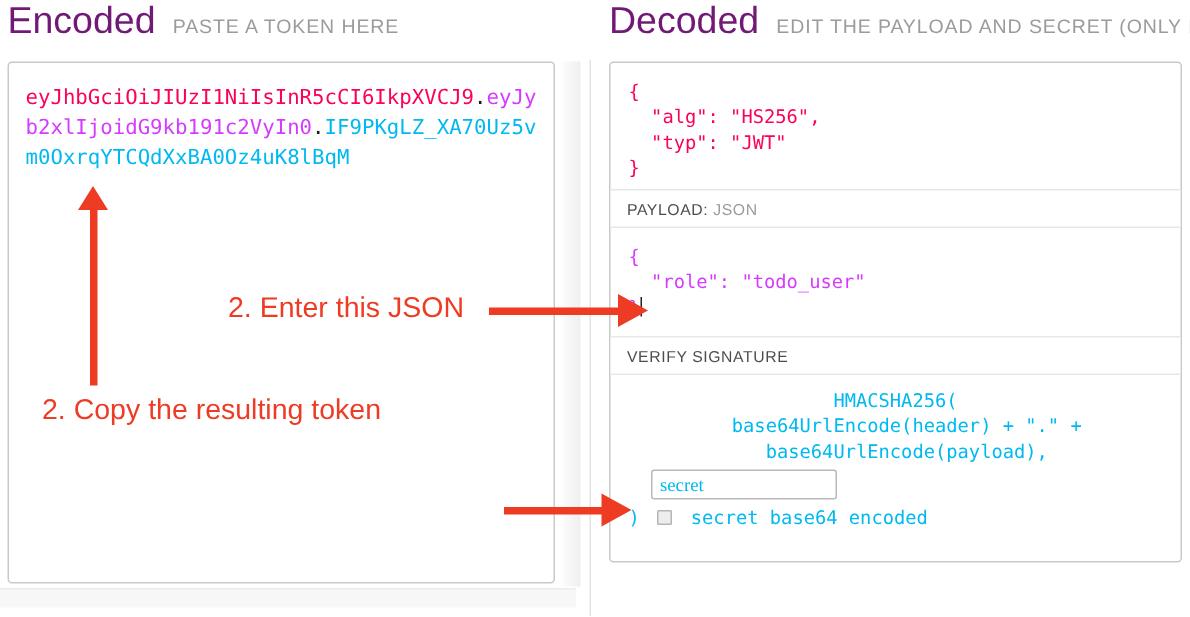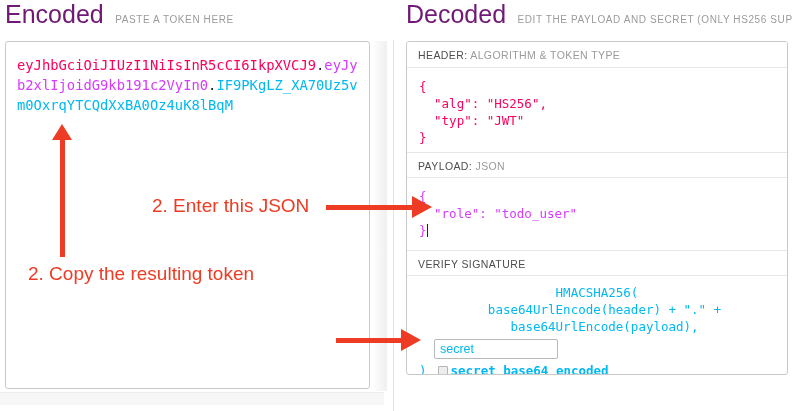--- a/index.html
+++ b/index.html
@@ -16,21 +16,21 @@
     font-family:"Liberation Sans",sans-serif;
     overflow:hidden;
   }
   .stage{position:relative;width:793px;height:411px;background:#fff;overflow:hidden;}
 
   
   .col-head{position:absolute;top:0;height:34px;white-space:nowrap;}
   .col-head.left{left:5px;}
   .col-head.right{left:406px;}
   .col-title{font-size:25px;color:#701a75;letter-spacing:0;}
-  .col-sub{font-size:10px;color:#9b9b9b;letter-spacing:.6px;margin-left:7px;}
+  .col-sub{font-size:13px;color:#9b9b9b;letter-spacing:.6px;margin-left:7px;}
 
   
   .token-box{
     position:absolute;left:5px;top:41px;width:365px;height:348px;
     border:1px solid #c9c9c9;border-radius:3px;background:#fff;
     padding:13px 6px 0 11px;
     font-family:"DejaVu Sans Mono",monospace;
     font-size:13.8px;line-height:20px;
     word-break:break-all;white-space:normal;
     cursor:text;
@@ -82,31 +82,31 @@
     font-family:"DejaVu Sans Mono",monospace;
     font-size:12.5px;line-height:17px;
     padding:8px 12px 0 12px;
   }
   .sig-line{white-space:pre;text-align:center;}
   .cursor{display:inline-block;width:1px;height:13px;background:#222;vertical-align:-2px;}
   .secret-input{
     display:block;margin:4px 0 3px 15px;
     width:124px;height:20px;
     border:1px solid #b9b9b9;border-radius:2px;
-    font-family:Liberation Sans, sans-serif;
+    font-family:Liberation Serif, serif;
     font-size:12.5px;color:var(--blue);
     padding:1px 5px;outline:none;background:#fff;
   }
   .sig-last{display:flex;align-items:center;}
   .checkbox{
     width:10px;height:10px;flex:none;
     background:#ededed;border:1px solid #b5b5b5;border-radius:1px;
     margin:0 3px 0 11px;
   }
-  .cb-label{font-weight:bold;}
+  .cb-label{font-weight:normal;margin-left:10px;}
 
   
   .ann{position:absolute;color:var(--ann);font-size:19px;white-space:nowrap;}
   .ann2-text{left:152px;top:195px;}
   .ann3-text{left:28px;top:263px;}
   .ann1-text{left:173px;top:328px;}
 
   .shaft-h{position:absolute;height:5px;background:var(--ann);}
   .head-right{
     position:absolute;width:0;height:0;
@@ -143,21 +143,20 @@
   </div>
 
   <div class="token-box"><span class="tok-header">eyJhbGciOiJIUzI1NiIsInR5cCI6IkpXVCJ9</span><span class="tok-dot">.</span><span class="tok-payload">eyJyb2xlIjoidG9kb191c2VyIn0</span><span class="tok-dot">.</span><span class="tok-signature">IF9PKgLZ_XA70Uz5vm0OxrqYTCQdXxBA0Oz4uK8lBqM</span></div>
 
   <div class="hscrollbar"></div>
   <div class="vscrollbar"></div>
   <div class="col-divider"></div>
 
   <div class="decoded-box">
 
-    <div class="sec-label"><span class="strong">HEADER:</span><span> ALGORITHM &amp; TOKEN TYPE</span></div>
     <pre class="code red">{
   "alg": "HS256",
   "typ": "JWT"
 }</pre>
 
     <div class="sec-label"><span class="strong">PAYLOAD:</span><span> JSON</span></div>
     <pre class="code purple"><span>{
   "role": "todo_user"
 }</span><span class="cursor"></span></pre>
 

